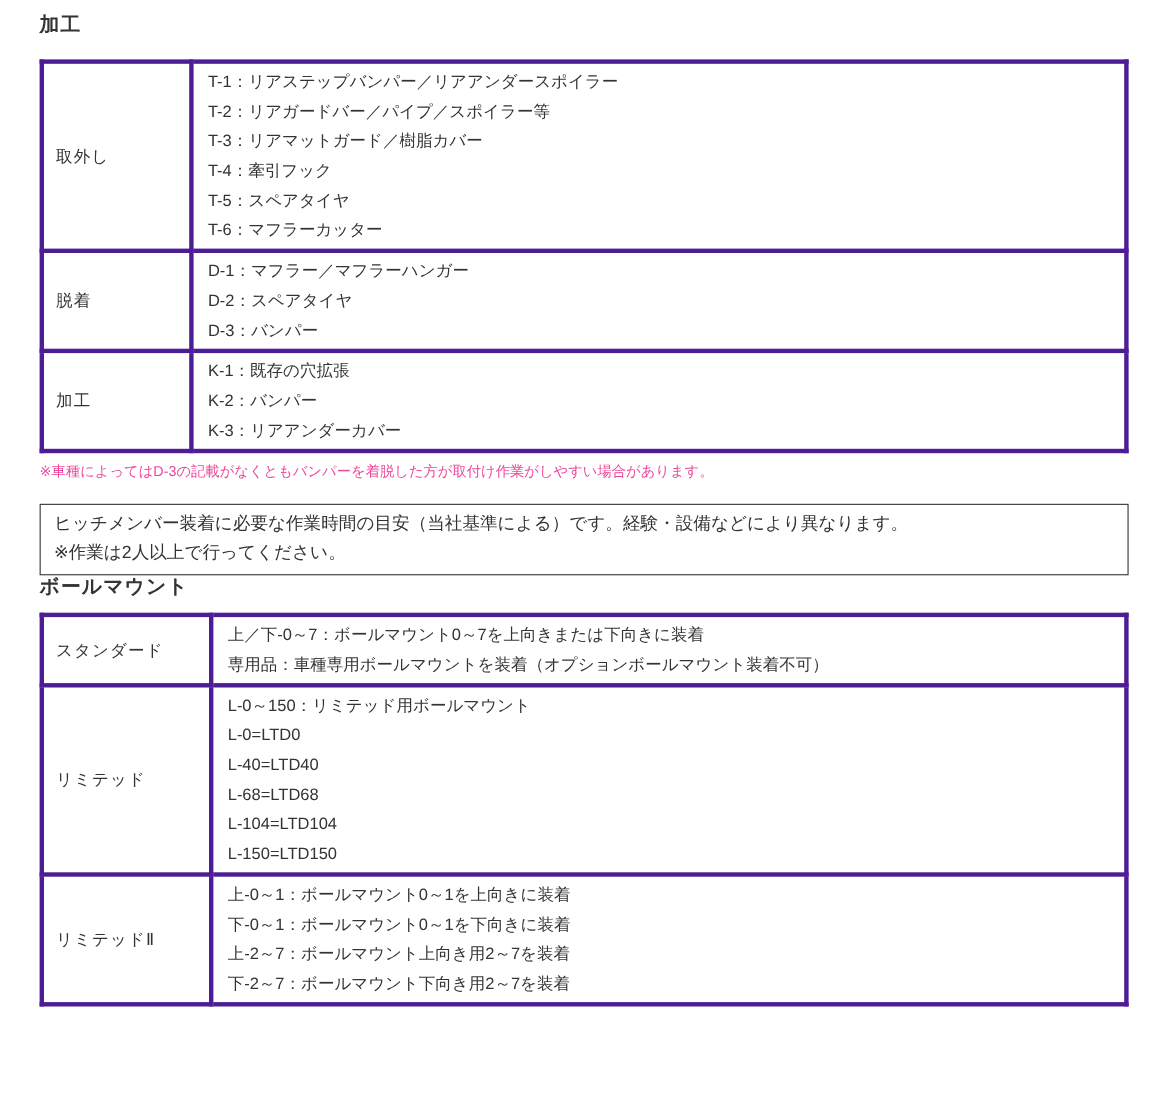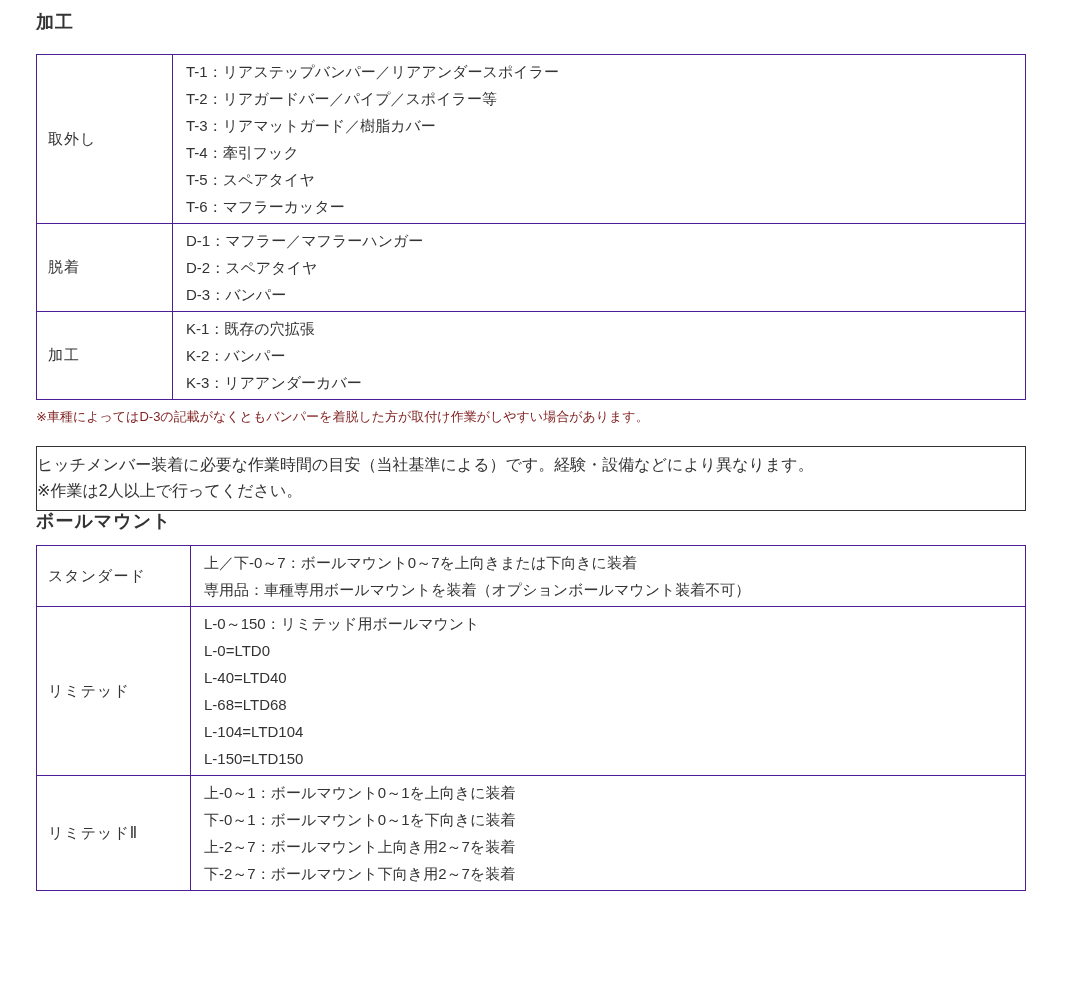--- a/index.html
+++ b/index.html
@@ -36,21 +36,21 @@
     background: #111111;
     margin-left: 2px;
     vertical-align: -3px;
   }
   table.spec-table {
     border-collapse: collapse;
     width: 100%;
     table-layout: fixed;
   }
   table.spec-table td {
-    border: 1px solid #4c1d95;
+    border: 4px solid #4c1d95;
     font-size: 15px;
     color: #333333;
     vertical-align: middle;
   }
   td.row-label {
     padding-left: 11px;
     letter-spacing: 1px;
   }
   td.row-items {
     padding: 3px 10px 3px 13px;
@@ -61,27 +61,27 @@
     white-space: nowrap;
   }
   #kakou-table { margin-top: 21px; }
   #kakou-table col.c1 { width: 136px; }
   #ballmount-table { margin-top: 13px; }
   #ballmount-table col.c1 { width: 154px; }
   .footnote {
     margin-top: 9px;
     font-size: 13px;
     line-height: 15px;
-    color: #7f1d1d;
+    color: #ec4899;
   }
   #souchaku-heading { margin-top: 17px; }
   .info-box {
     margin-top: 22px;
     border: 1px solid #333333;
-    padding: 5px 12px 6px 0;
+    padding: 5px 12px 6px 12px;
   }
   .info-box .item-line { line-height: 26px; }
   #ballmount-heading { }
 </style>
 </head>
 <body>
 
 <div class="page">
   <div class="content">
 

